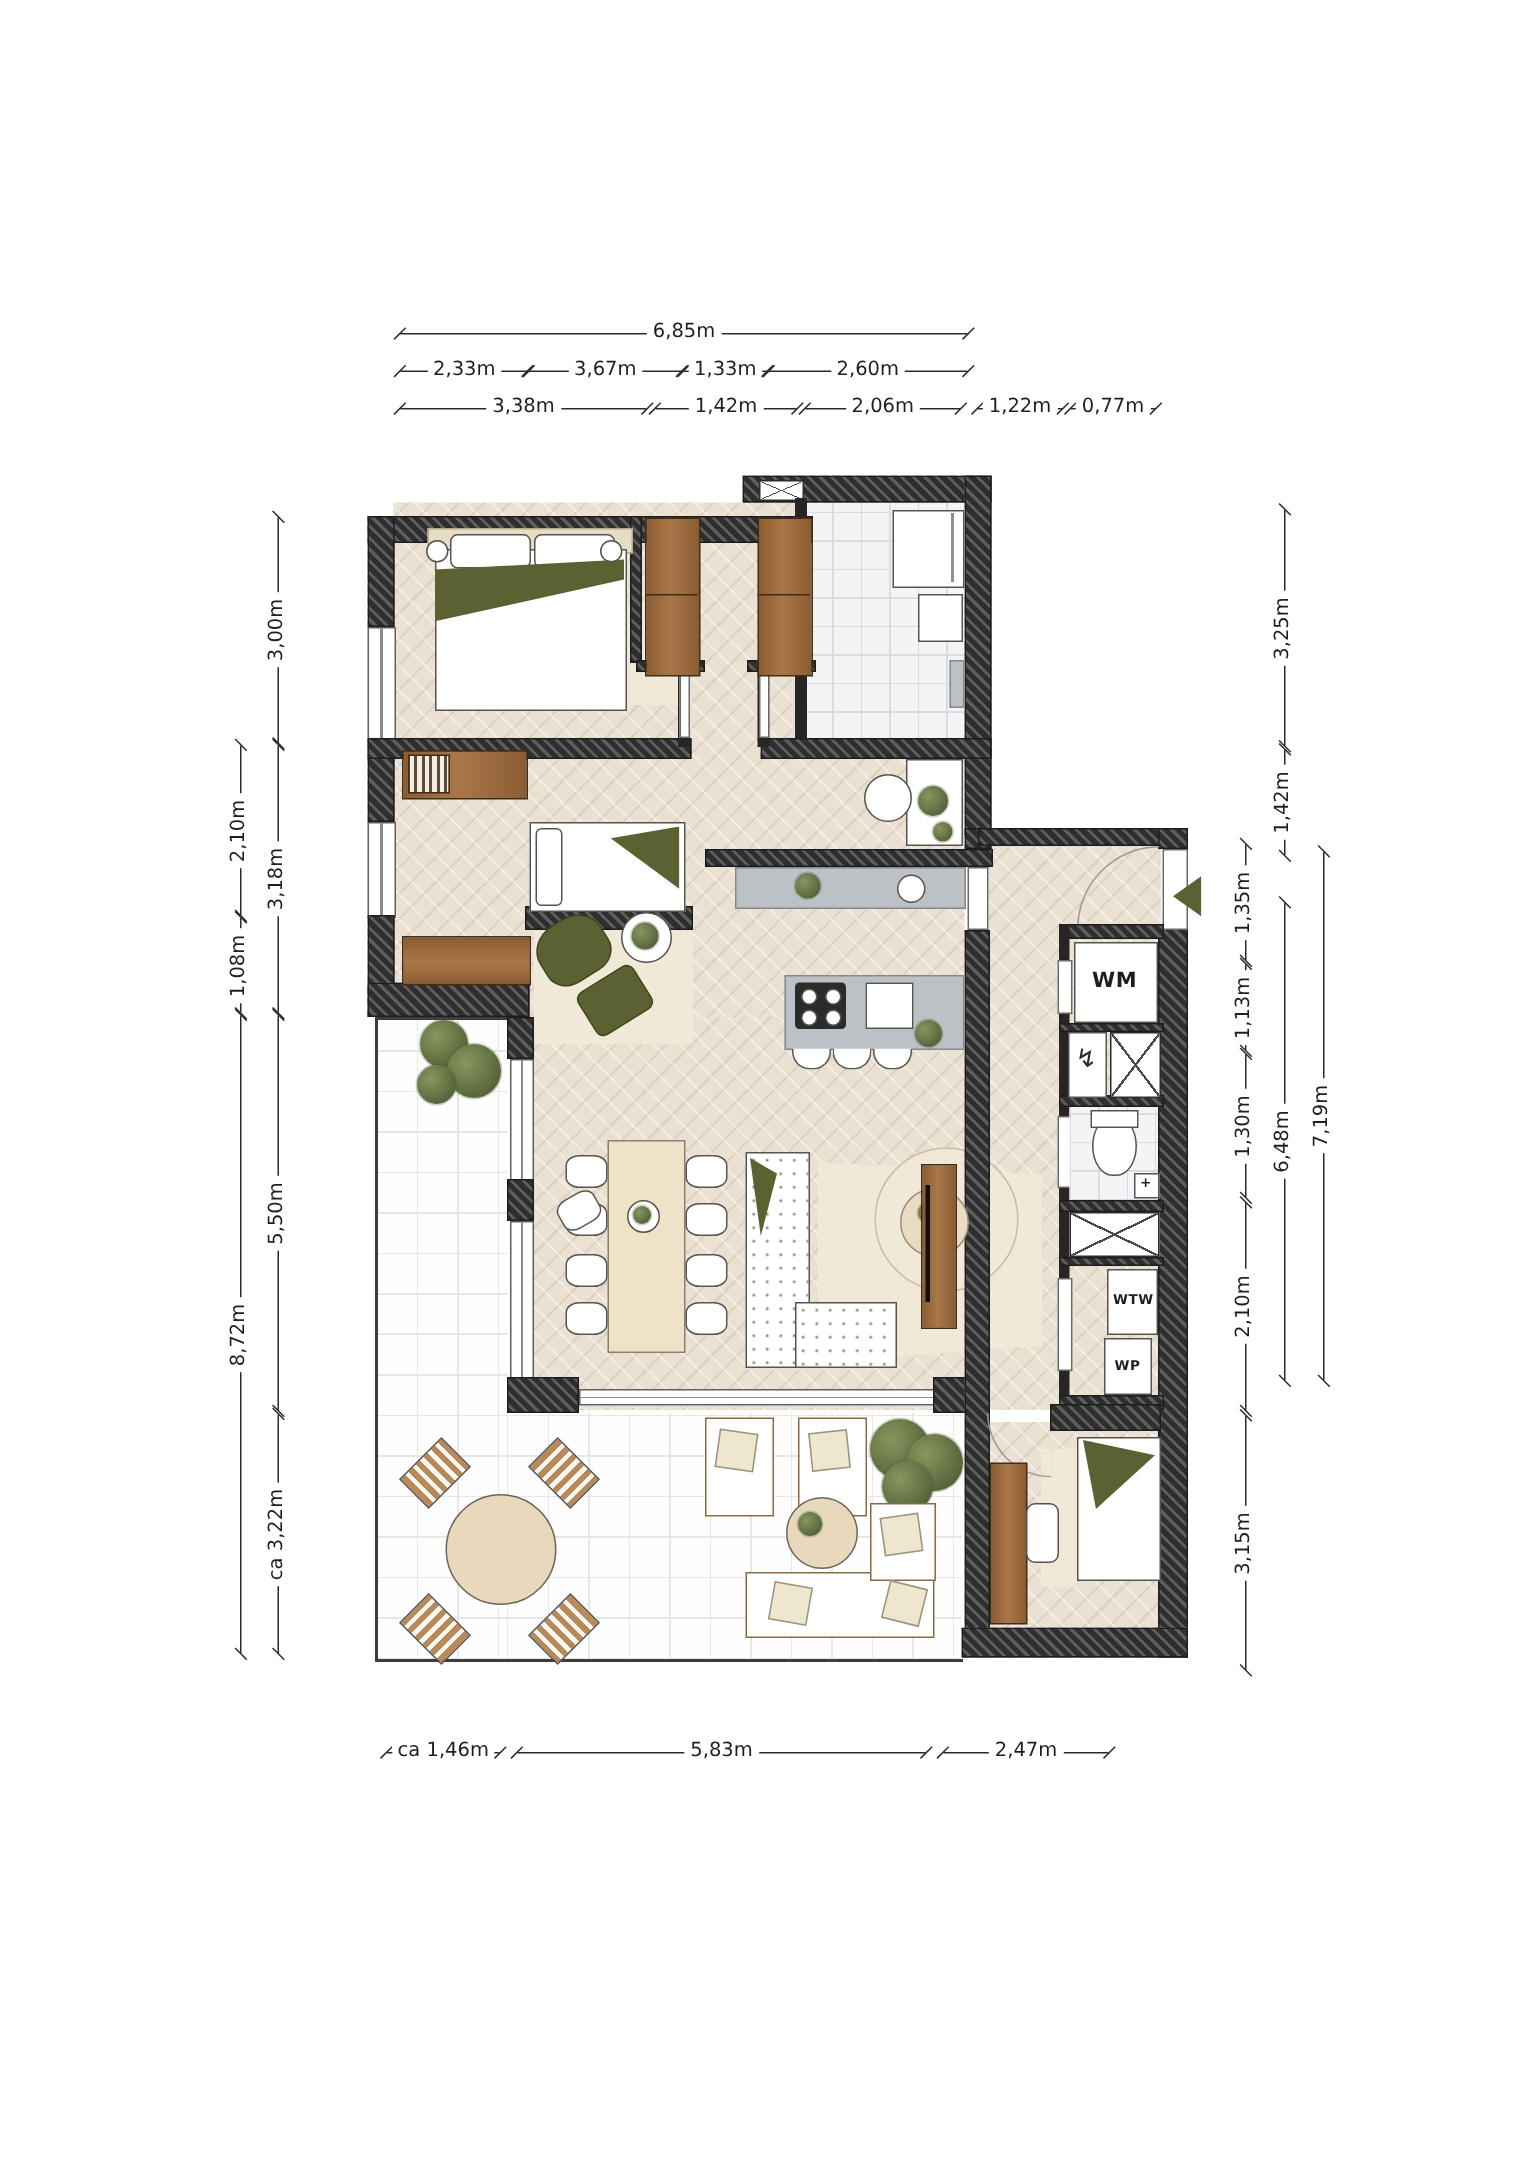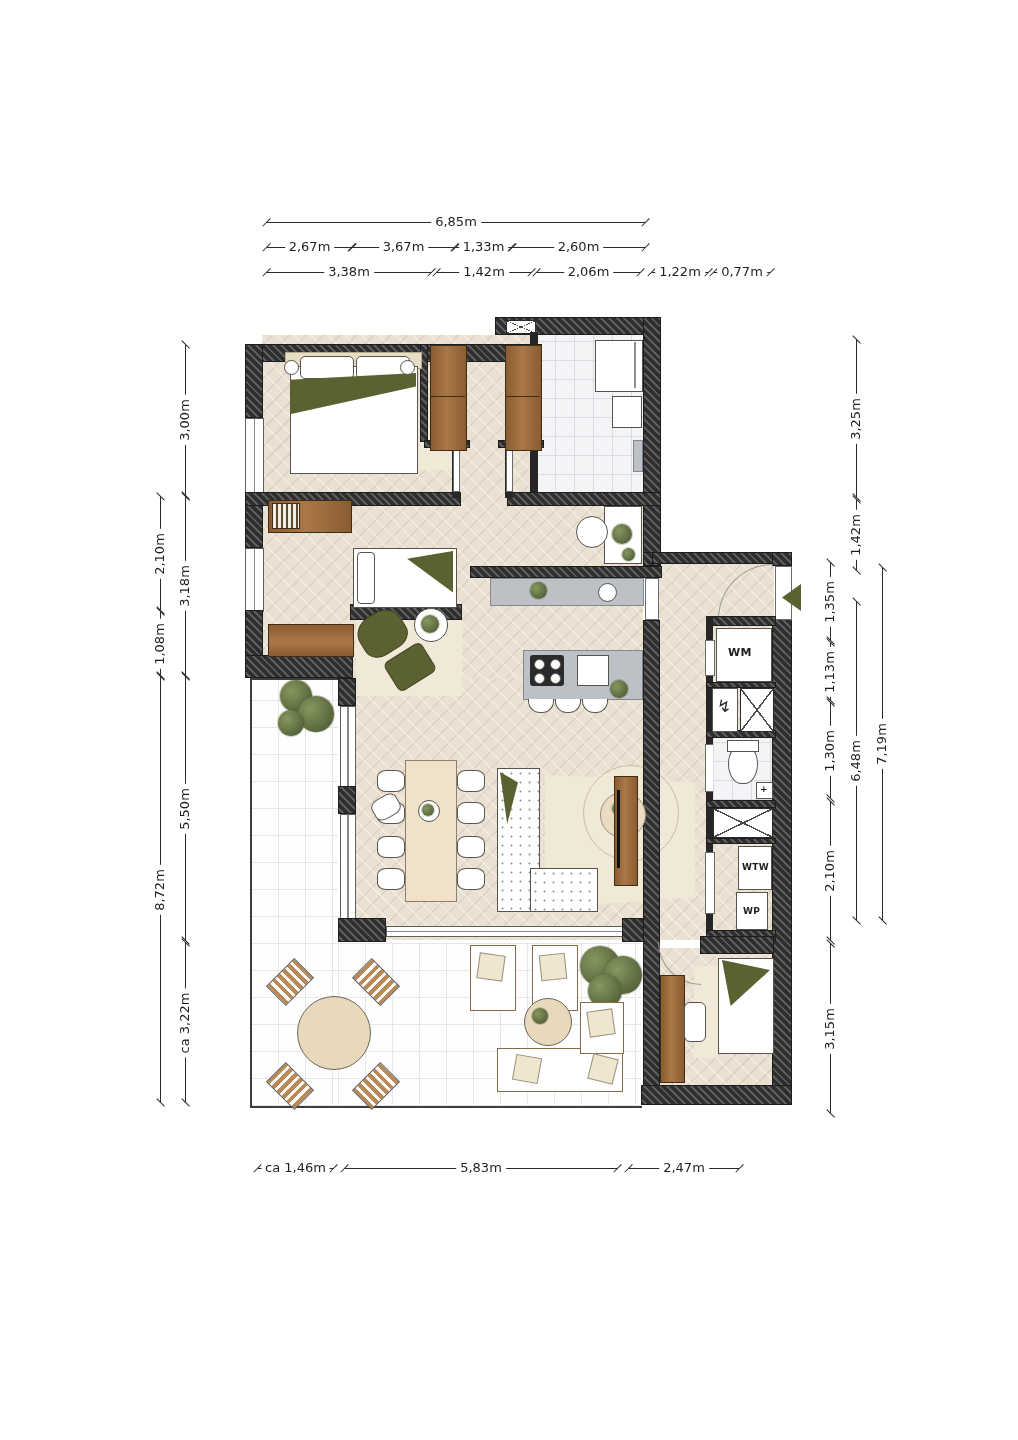--- a/index.html
+++ b/index.html
@@ -213,21 +213,21 @@
   <div class="furn dots" style="left:497px;top:768px;width:41px;height:142px"></div>
   <div class="furn dots" style="left:530px;top:868px;width:66px;height:42px"></div>
   <div class="olive" style="left:500px;top:772px;width:18px;height:52px;clip-path:polygon(0 0,100% 20%,40% 100%)"></div>
   <div class="abs circ" style="left:600px;top:792px;width:44px;height:44px;background:#e9dcc2;border:1px solid #98907c"></div>
   <div class="plant" style="left:612px;top:802px;width:13px;height:13px"></div>
   <div class="abs circ" style="left:622px;top:808px;width:11px;height:11px;background:#7a5a36;border:1px solid #4a3520"></div>
   <div class="brown" style="left:614px;top:776px;width:22px;height:108px"></div>
   <div class="abs" style="left:617px;top:790px;width:3px;height:78px;background:#111"></div>
 
   <div class="furn" style="left:716px;top:628px;width:54px;height:52px"></div>
-  <div class="tlab" style="left:728px;top:646px;font-size:11px">WM</div>
+  <div class="tlab" style="left:728px;top:646px;font-size:14px">WM</div>
   <div class="furn" style="left:712px;top:688px;width:24px;height:42px"></div>
   <div class="zig" style="left:717px;top:696px">↯</div>
   <div class="xbox" style="left:740px;top:688px;width:32px;height:42px"></div>
   <div class="furn" style="left:728px;top:744px;width:28px;height:38px;border-radius:50%/55%"></div>
   <div class="furn" style="left:727px;top:740px;width:30px;height:10px"></div>
   <div class="furn" style="left:756px;top:782px;width:15px;height:15px"></div>
   <div class="tlab" style="left:760px;top:784px">+</div>
   <div class="xbox" style="left:713px;top:808px;width:58px;height:28px"></div>
   <div class="furn" style="left:738px;top:846px;width:32px;height:42px"></div>
   <div class="tlab" style="left:742px;top:862px">WTW</div>
@@ -258,21 +258,21 @@
   <div class="furn" style="left:497px;top:1048px;width:124px;height:42px;border-color:#8a6a45"></div>
   <div class="furn" style="left:580px;top:1002px;width:42px;height:50px;border-color:#8a6a45"></div>
   <div class="cush" style="left:514px;top:1056px;width:24px;height:24px;transform:rotate(10deg)"></div>
   <div class="cush" style="left:588px;top:1010px;width:24px;height:24px;transform:rotate(-8deg)"></div>
   <div class="cush" style="left:590px;top:1056px;width:24px;height:24px;transform:rotate(14deg)"></div>
 
   <div class="dimh" style="left:267px;top:222px;width:378px">
       <span class="dlab">6,85m</span>
     </div>
   <div class="dimh" style="left:267px;top:247px;width:85px">
-      <span class="dlab">2,67m</span>
+      <span class="dlab">2,33m</span>
     </div>
   <div class="dimh" style="left:352px;top:247px;width:103px">
       <span class="dlab">3,67m</span>
     </div>
   <div class="dimh" style="left:455px;top:247px;width:57px">
       <span class="dlab">1,33m</span>
     </div>
   <div class="dimh" style="left:512px;top:247px;width:133px">
       <span class="dlab">2,60m</span>
     </div>

